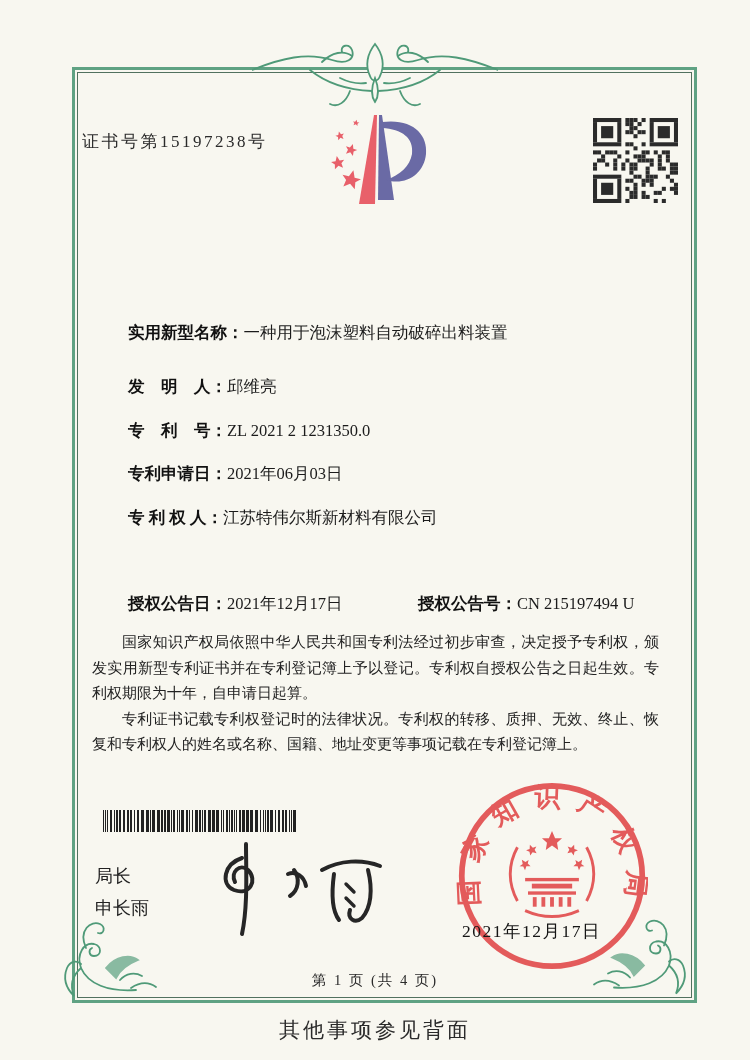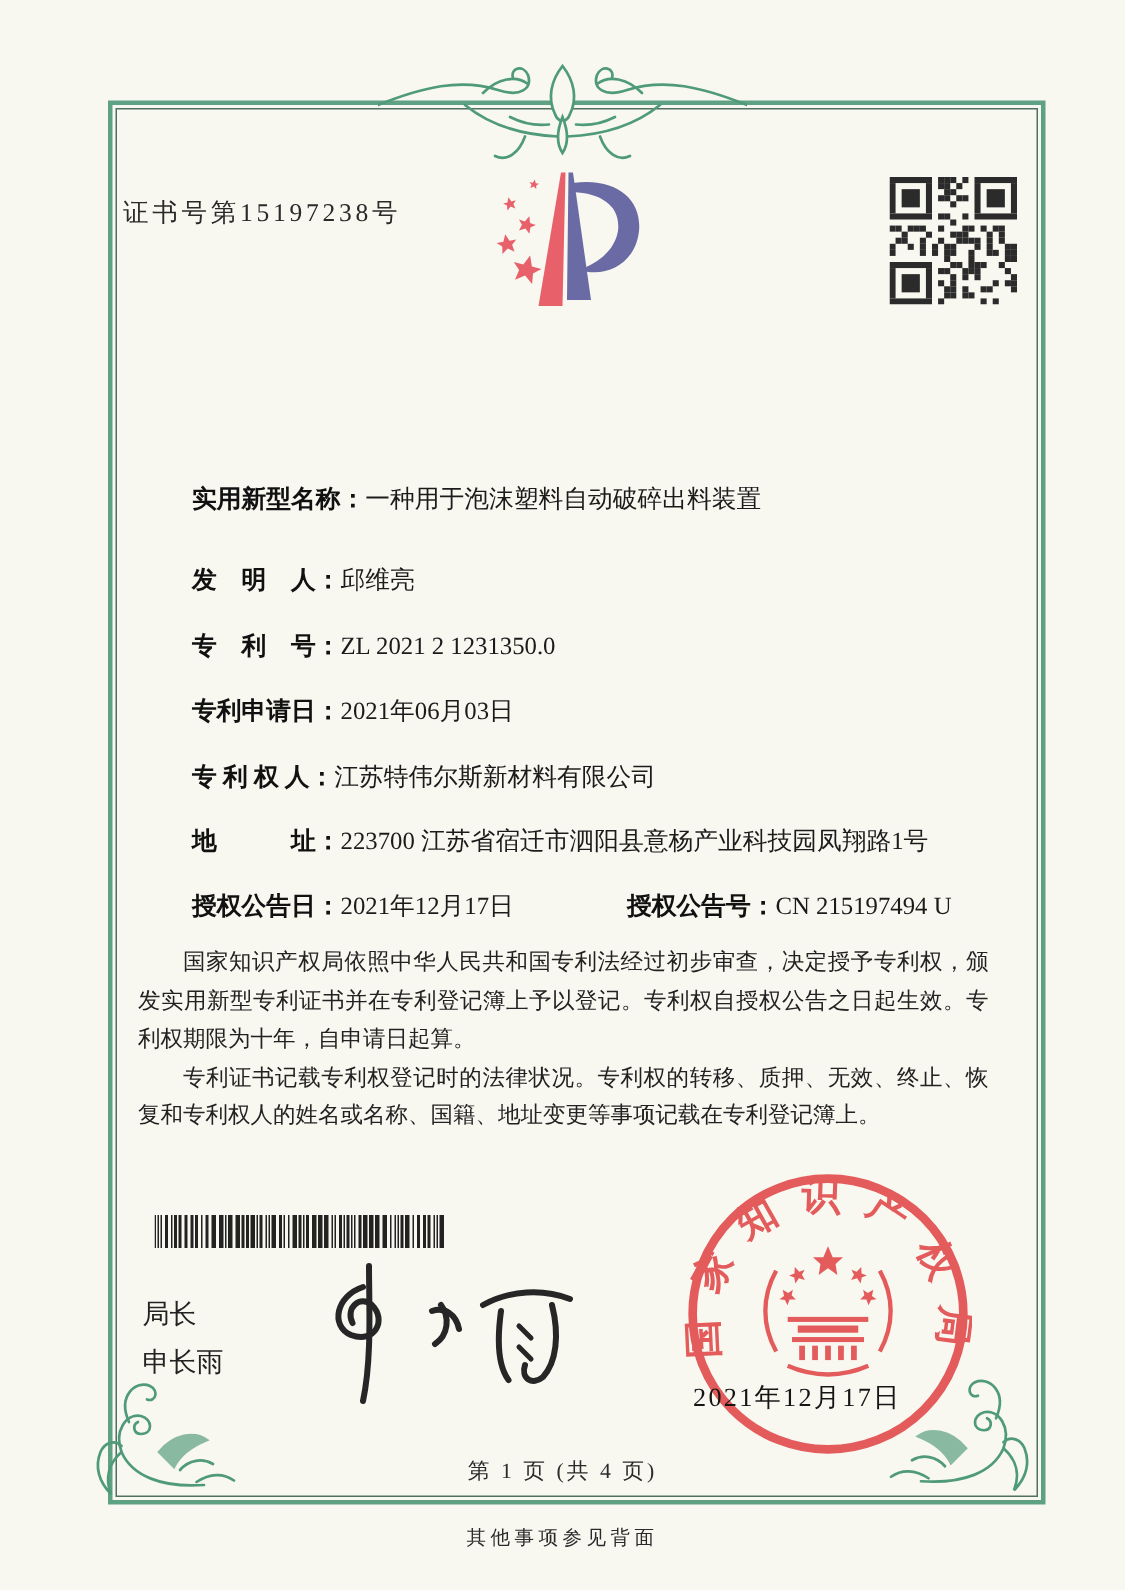--- a/index.html
+++ b/index.html
@@ -41,21 +41,21 @@
   .seal-date{
     position:absolute;left:462px;top:919px;font-size:17.5px;letter-spacing:1.5px;
     color:#151515;z-index:5;
   }
   .page-info{
     position:absolute;left:0;top:971px;width:100%;text-align:center;
     font-size:14.5px;letter-spacing:2px;color:#2a2a2a;
   }
   .back-note{
     position:absolute;left:0;top:1016px;width:100%;text-align:center;
-    font-size:13px;letter-spacing:3px;color:#2a2a2a;
+    font-size:21px;letter-spacing:3px;color:#2a2a2a;
   }
   .orn{position:absolute;}
   .orn-tc{left:252px;top:38px;width:246px;height:88px;}
   .orn-bl{left:36px;top:918px;width:140px;height:92px;}
   .orn-br{left:574px;top:913px;width:140px;height:97px;}
 </style>
 </head>
 <body>
 
 <div class="page">
@@ -236,23 +236,20 @@
   </div>
   <div class="field-row" style="top:420px">
     <span class="f-label">专　利　号：</span><span class="f-value">ZL 2021 2 1231350.0</span>
   </div>
   <div class="field-row" style="top:463px">
     <span class="f-label">专利申请日：</span><span class="f-value">2021年06月03日</span>
   </div>
   <div class="field-row" style="top:507px">
     <span class="f-label">专 利 权 人：</span><span class="f-value">江苏特伟尔斯新材料有限公司</span>
   </div>
-  <div class="field-row" style="top:550px">
-    <span class="f-label">地　　　址：</span><span class="f-value">223700 江苏省宿迁市泗阳县意杨产业科技园凤翔路1号</span>
-  </div>
   <div class="field-row" style="top:593px">
     <span class="f-label">授权公告日：</span><span class="f-value">2021年12月17日</span>
     <span class="pair2"><span class="f-label">授权公告号：</span><span class="f-value">CN 215197494 U</span></span>
   </div>
 
   <div class="paragraphs">
     <p>国家知识产权局依照中华人民共和国专利法经过初步审查，决定授予专利权，颁发实用新型专利证书并在专利登记簿上予以登记。专利权自授权公告之日起生效。专利权期限为十年，自申请日起算。</p>
     <p>专利证书记载专利权登记时的法律状况。专利权的转移、质押、无效、终止、恢复和专利权人的姓名或名称、国籍、地址变更等事项记载在专利登记簿上。</p>
   </div>
 

